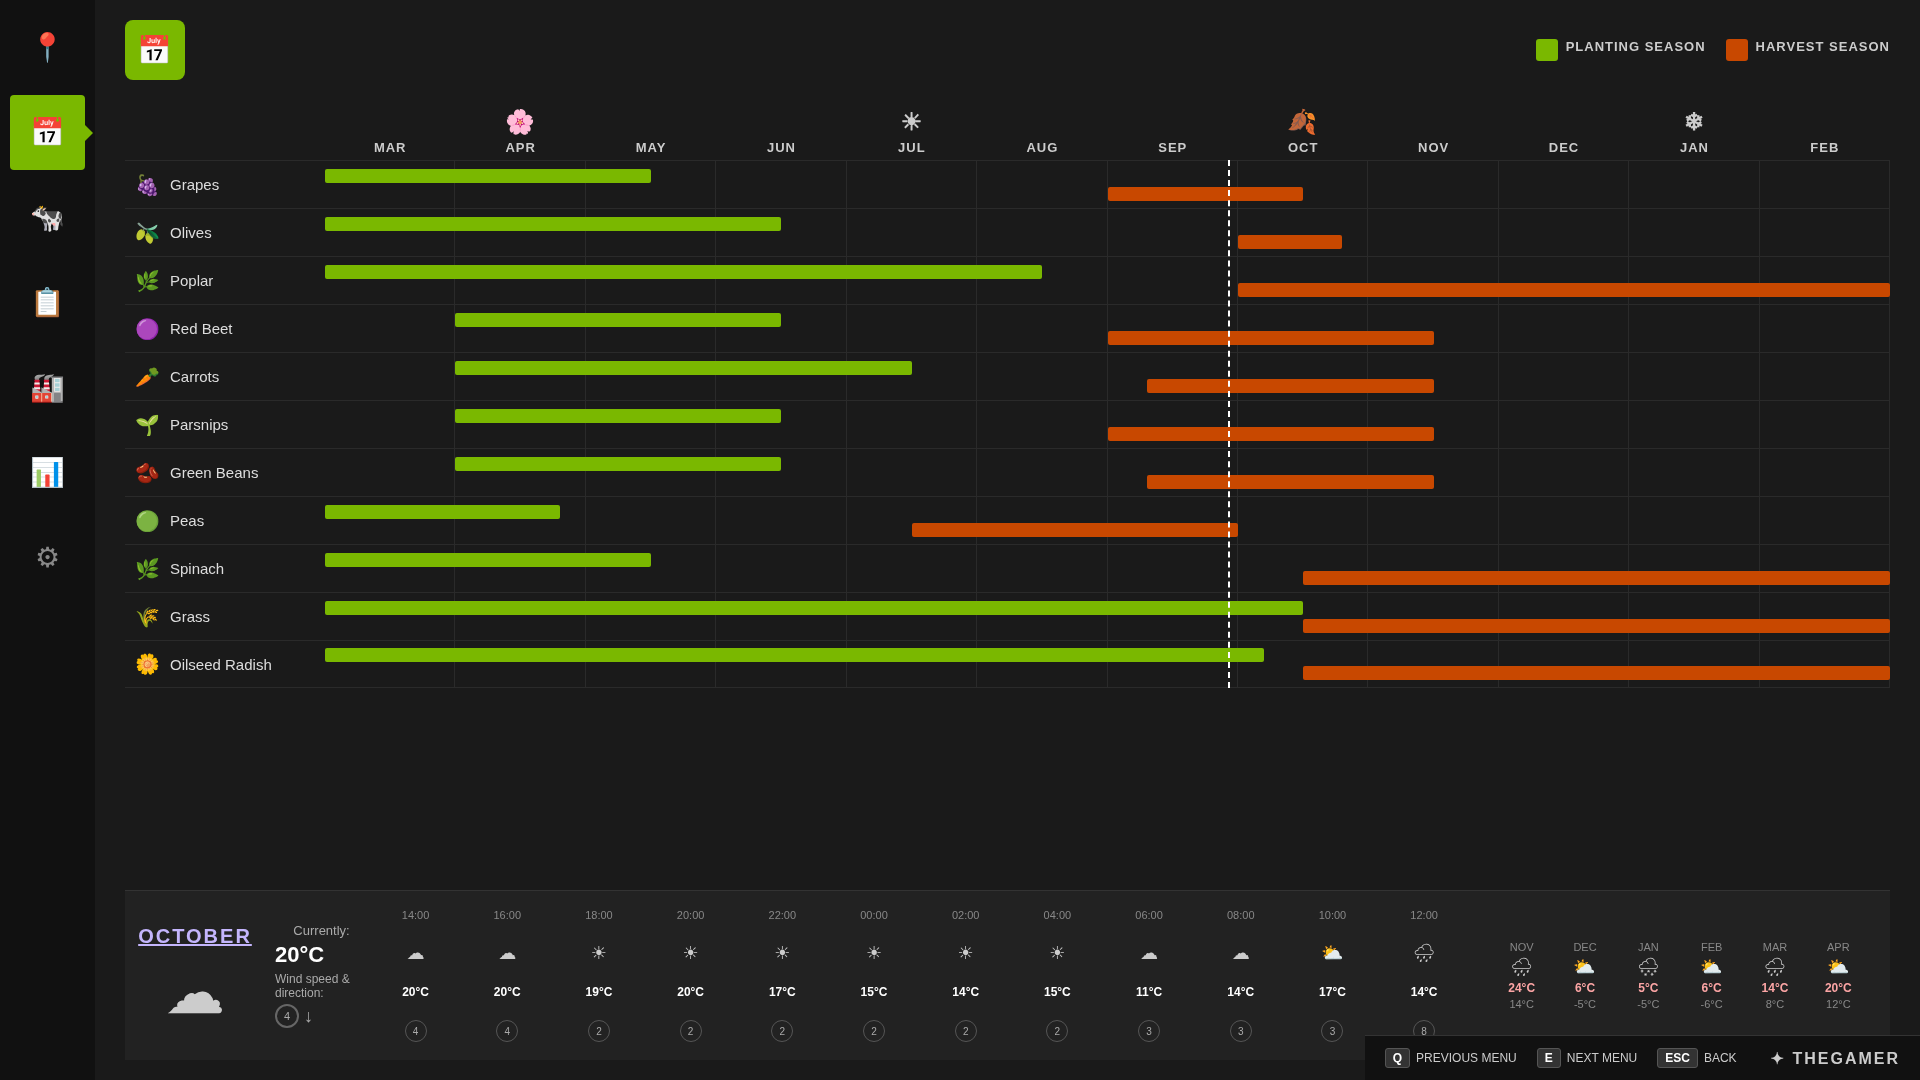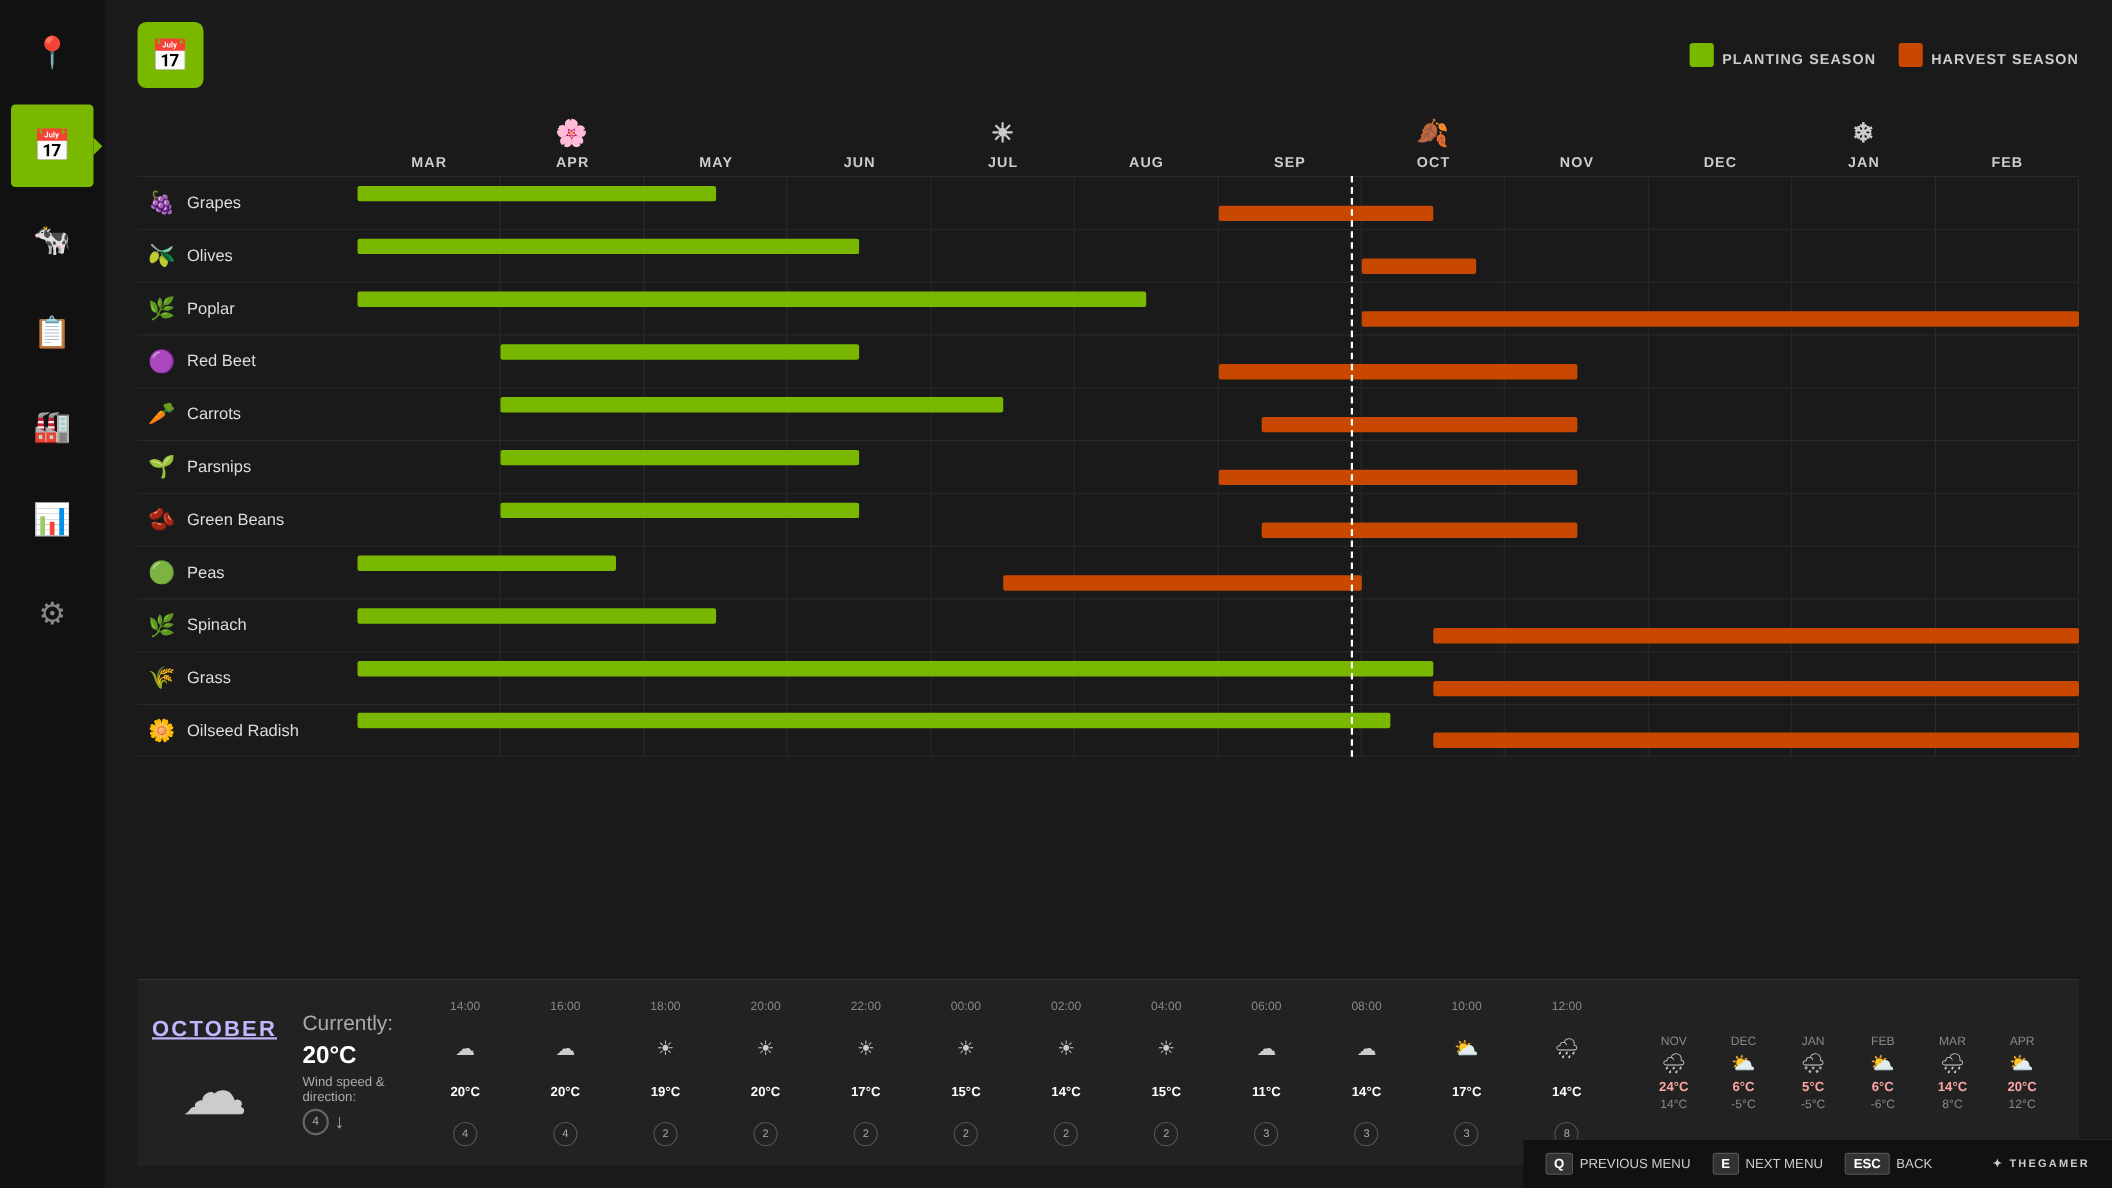--- a/index.html
+++ b/index.html
@@ -89,21 +89,21 @@
       color: #fff;
       letter-spacing: 3px;
     }
     .legend {
       display: flex;
       align-items: center;
       gap: 20px;
     }
     .legend-item {
       display: flex;
-      align-items: flex-end;
+      align-items: flex-start;
       gap: 8px;
       color: #ccc;
       font-size: 13px;
       font-weight: bold;
       letter-spacing: 1px;
     }
     .legend-box {
       width: 22px;
       height: 22px;
       border-radius: 3px;
@@ -236,21 +236,22 @@
     }
     .weather-info {
       display: flex;
       flex-direction: column;
       gap: 4px;
       margin-left: 10px;
       flex-shrink: 0;
     }
     .weather-currently {
       color: #aaa;
-      font-size: 19px;
+      font-size: 13px;
+      text-align: right;
     }
     .weather-temp-current {
       color: #fff;
       font-size: 22px;
       font-weight: bold;
     }
     .weather-wind {
       color: #aaa;
       font-size: 12px;
     }
@@ -788,14 +789,14 @@
     <span style="color:#ccc;font-size:12px;">PREVIOUS MENU</span>
   </div>
   <div style="display:flex;align-items:center;gap:6px;">
     <span class="key-badge">E</span>
     <span style="color:#ccc;font-size:12px;">NEXT MENU</span>
   </div>
   <div style="display:flex;align-items:center;gap:6px;">
     <span class="key-badge">ESC</span>
     <span style="color:#ccc;font-size:12px;">BACK</span>
   </div>
-  <div style="color:#ccc;font-size:10px;font-weight:bold;letter-spacing:2px;margin-left:35px;">✦ THEGAMER</div>
+  <div style="color:#ccc;font-size:16px;font-weight:bold;letter-spacing:2px;margin-left:14px;">✦ THEGAMER</div>
 </div>
 
 </body></html>

